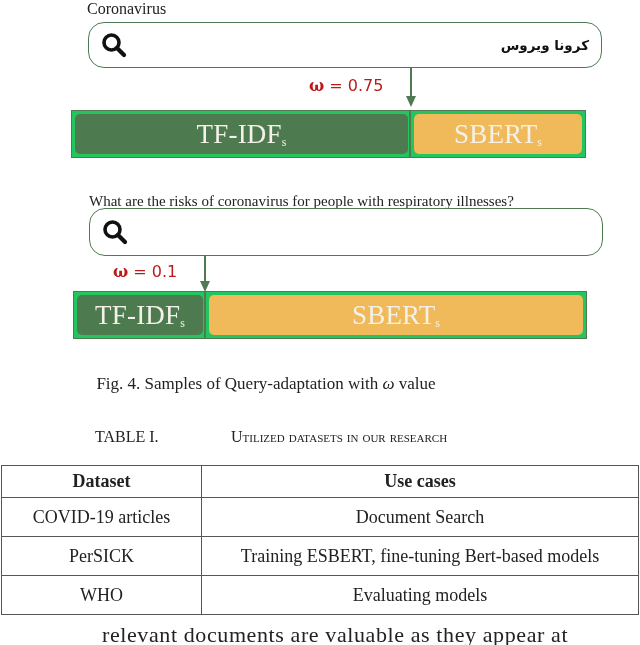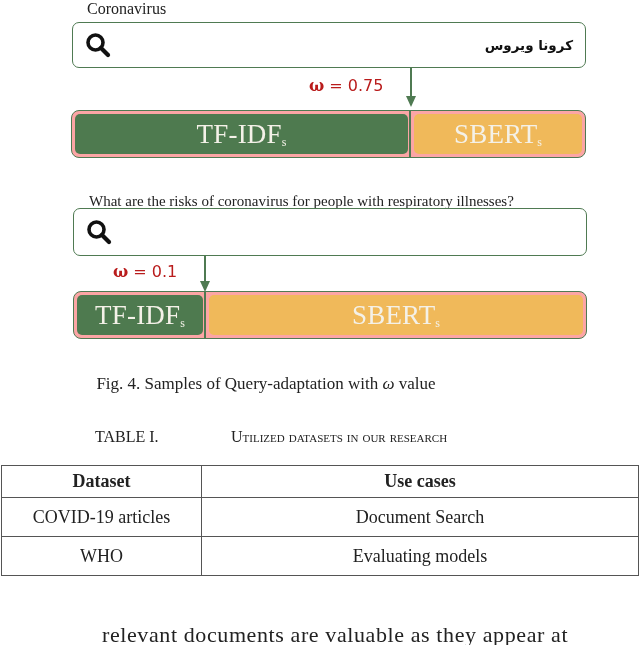--- a/index.html
+++ b/index.html
@@ -1,22 +1,22 @@
 <!DOCTYPE html>
 <html><head>
 <meta charset="utf-8">
 <style>
   html, body { margin:0; padding:0; background:#ffffff; }
   body { width:640px; height:645px; position:relative; overflow:hidden; font-family:"Liberation Serif", serif; color:#222; }
   .abs { position:absolute; }
   .query-label { font-family:"Liberation Serif", serif; font-size:16px; color:#222; white-space:nowrap;text-align:right; }
-  .search-box { position:absolute; background:#fff; border:1.5px solid #4f7a52; border-radius:7px; box-sizing:border-box; }
+  .search-box { position:absolute; background:#fff; border:1.5px solid #4f7a52; border-radius:16px; box-sizing:border-box;margin-left:16px; }
   .search-icon { position:absolute; left:12px; top:50%; transform:translateY(-50%); width:26px; height:26px; }
   .persian { position:absolute; right:12px; top:50%; transform:translateY(-50%); font-family:"DejaVu Sans", sans-serif; font-size:13.5px; font-weight:bold; color:#111; direction:rtl; white-space:nowrap; }
-  .bar-outer { position:absolute; border:1.5px solid #4f7a52; border-radius:8px; box-sizing:border-box; background:#fca5a5; }
+  .bar-outer { position:absolute; border:1.5px solid #4f7a52; border-radius:0; box-sizing:border-box; background:#22c55e; }
   .seg { position:absolute; top:3px; bottom:3px; box-sizing:border-box; border-radius:5px; color:#f4f1e8; font-family:"Liberation Serif", serif; display:flex; align-items:center; justify-content:center; white-space:nowrap; }
   .seg.tfidf { background:#4e7a4f; }
   .seg.sbert { background:#f0b95a; }
   .seg .main { font-size:27px; letter-spacing:0.2px; }
   .seg sub { font-size:12px; position:relative; top:8px; vertical-align:baseline; }
   .divider { position:absolute; top:-1px; bottom:-1px; width:2px; background:#4f7a52; }
   .omega { font-family:"DejaVu Sans", sans-serif; font-size:16px; color:#b91c1c; white-space:nowrap; }
   .omega .sym { font-family:"DejaVu Serif", serif; font-weight:bold; }
   .arrow-line { position:absolute; width:1.5px; background:#4f7a52; }
   .arrow-head { position:absolute; width:0; height:0; border-left:5px solid transparent; border-right:5px solid transparent; border-top:11px solid #4f7a52; }
@@ -108,19 +108,23 @@
       <th>Dataset</th>
       <th>Use cases</th>
     </tr>
   </thead>
   <tbody>
     <tr>
       <td>COVID-19 articles</td>
       <td>Document Search</td>
     </tr>
     <tr>
+      <td>PerSICK</td>
+      <td>Training ESBERT, fine-tuning Bert-based models</td>
+    </tr>
+    <tr>
       <td>WHO</td>
       <td>Evaluating models</td>
     </tr>
   </tbody>
 </table>
 
 <div class="body-text">relevant documents are valuable as they appear at</div>
 
 </body></html>

